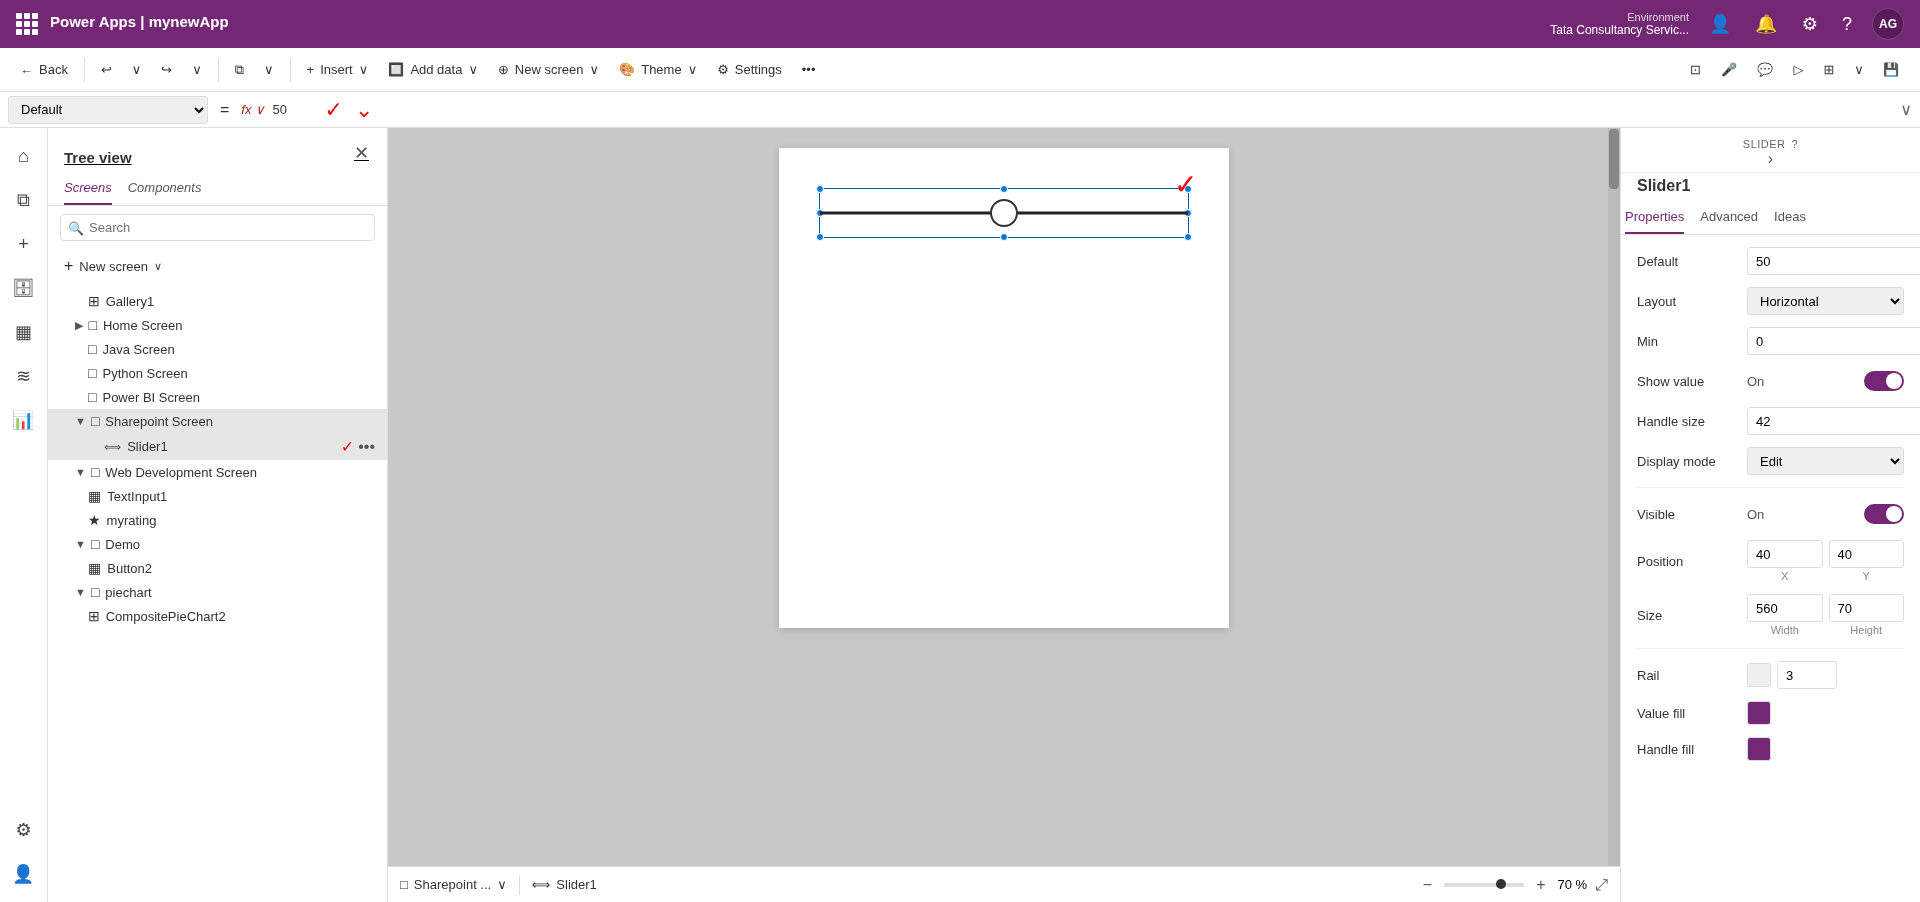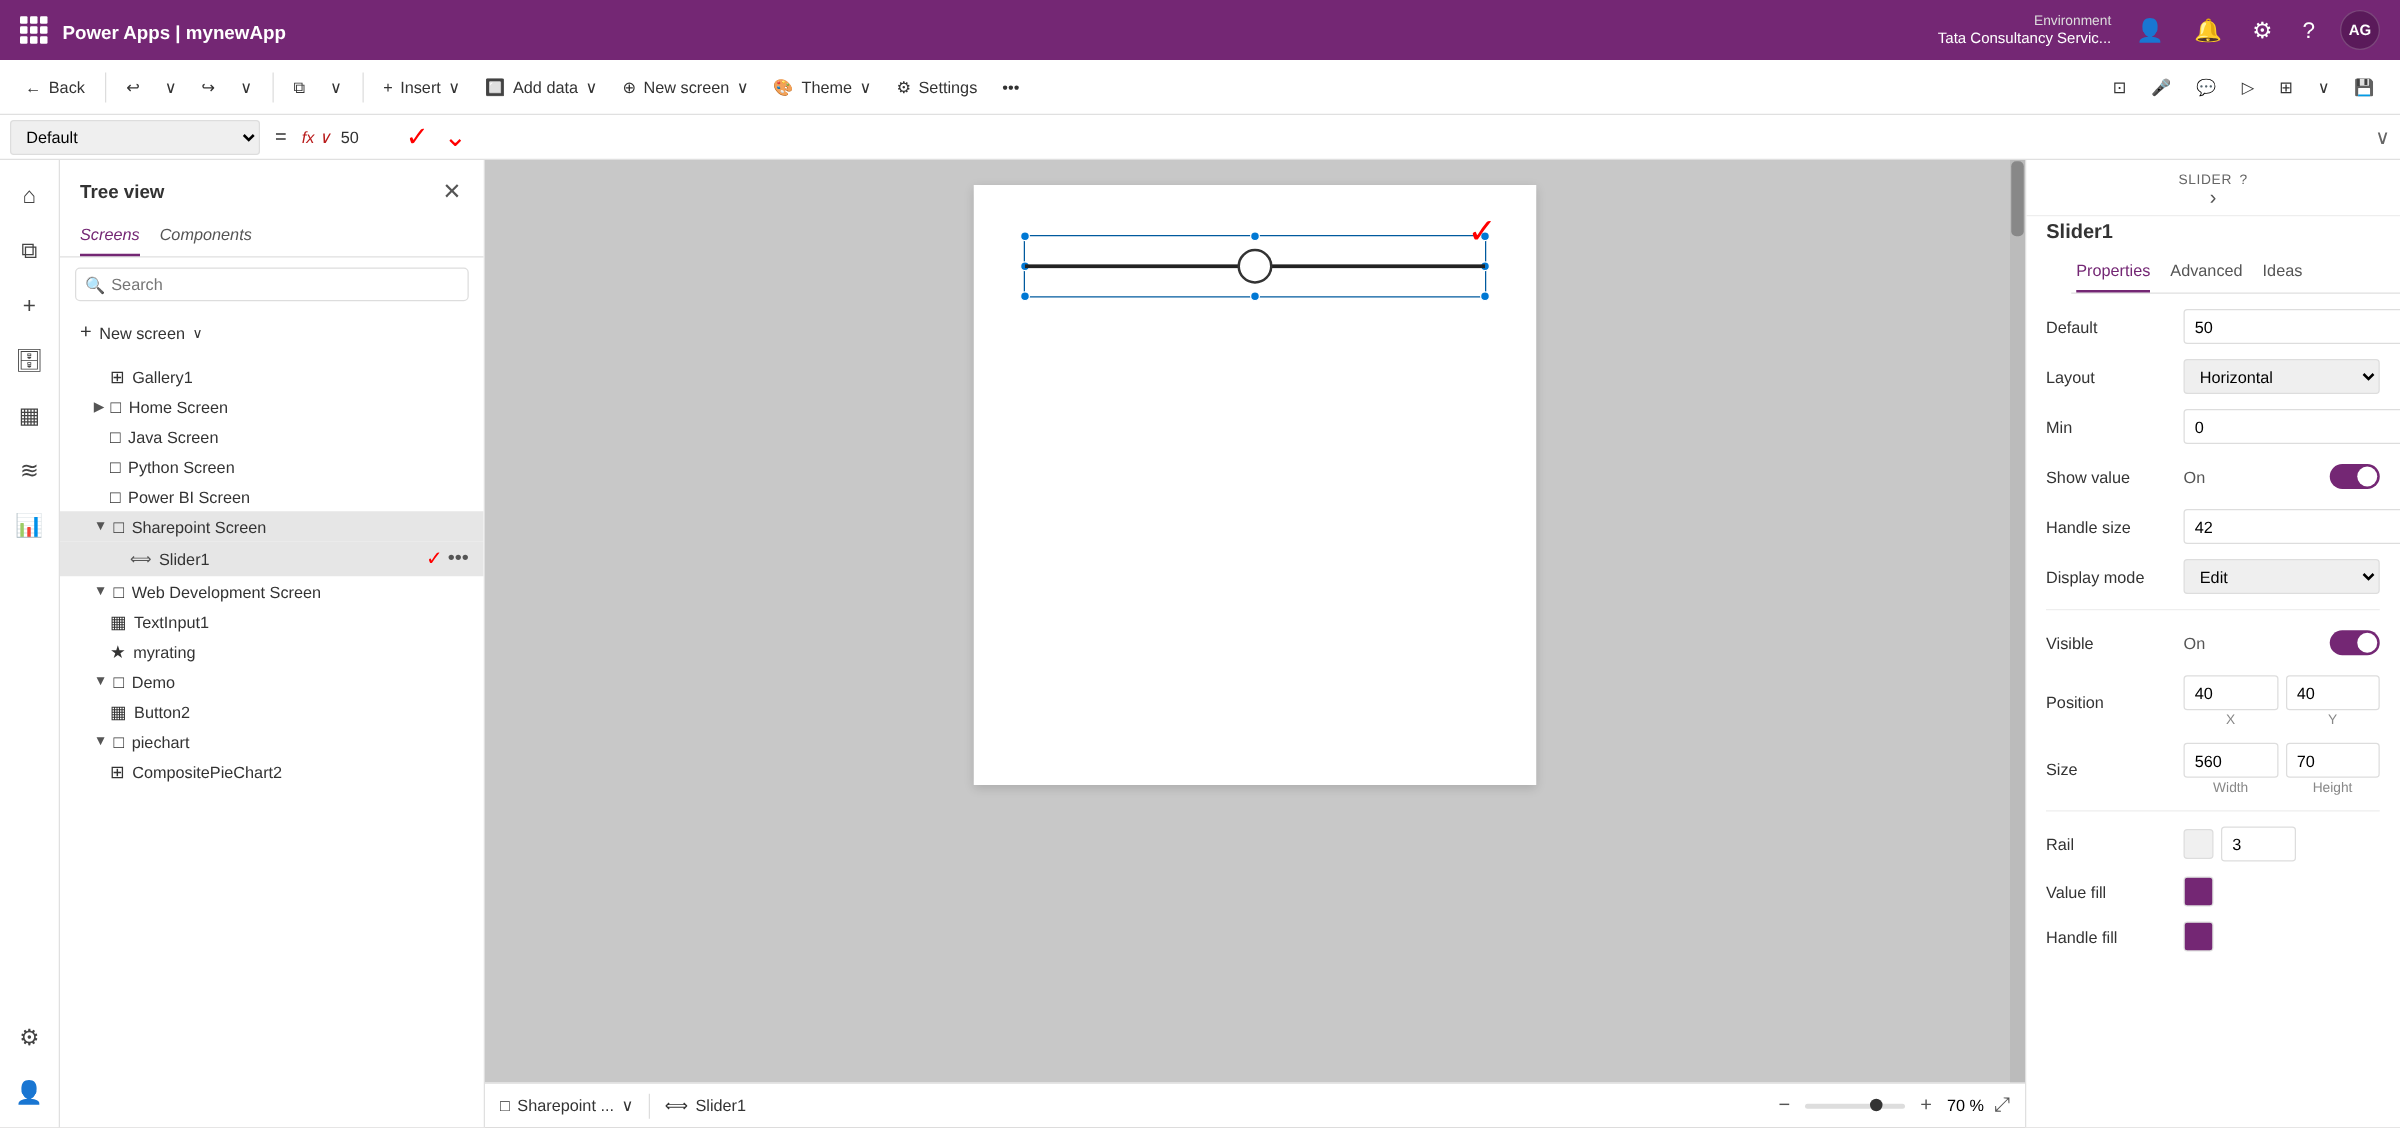--- a/index.html
+++ b/index.html
@@ -10,21 +10,21 @@
       height: 48px;
       background: #742774;
       display: flex;
       align-items: center;
       padding: 0 16px;
       gap: 12px;
       color: white;
     }
     .top-nav-left {
       display: flex;
-      align-items: flex-end;
+      align-items: flex-start;
       gap: 12px;
       flex: 1;
     }
     .app-title {
       font-size: 15px;
       font-weight: 600;
       color: white;
     }
     .top-nav-right {
       display: flex;
@@ -169,23 +169,24 @@
     .tree-panel {
       width: 340px;
       background: white;
       border-right: 1px solid #e0e0e0;
       display: flex;
       flex-direction: column;
       overflow: hidden;
     }
     .tree-header {
       display: flex;
-      align-items: center;
+      align-items: flex-end;
       justify-content: space-between;
       padding: 12px 16px 8px;
+      text-decoration: underline;
     }
     .tree-title {
       font-size: 15px;
       font-weight: 600;
       color: #333;
     }
     .tree-close-btn {
       background: none;
       border: none;
       cursor: pointer;
@@ -486,21 +487,20 @@
       font-size: 16px;
       font-weight: 600;
       color: #333;
       padding: 4px 16px 8px;
     }
     .props-tabs {
       display: flex;
       padding: 0 4px;
       border-bottom: 1px solid #e0e0e0;
       gap: 16px;
-      margin-left: 36px;
     }
     .props-tab {
       padding: 6px 0 8px;
       font-size: 13px;
       cursor: pointer;
       color: #555;
       background: none;
       border: none;
       border-bottom: 2px solid transparent;
     }

